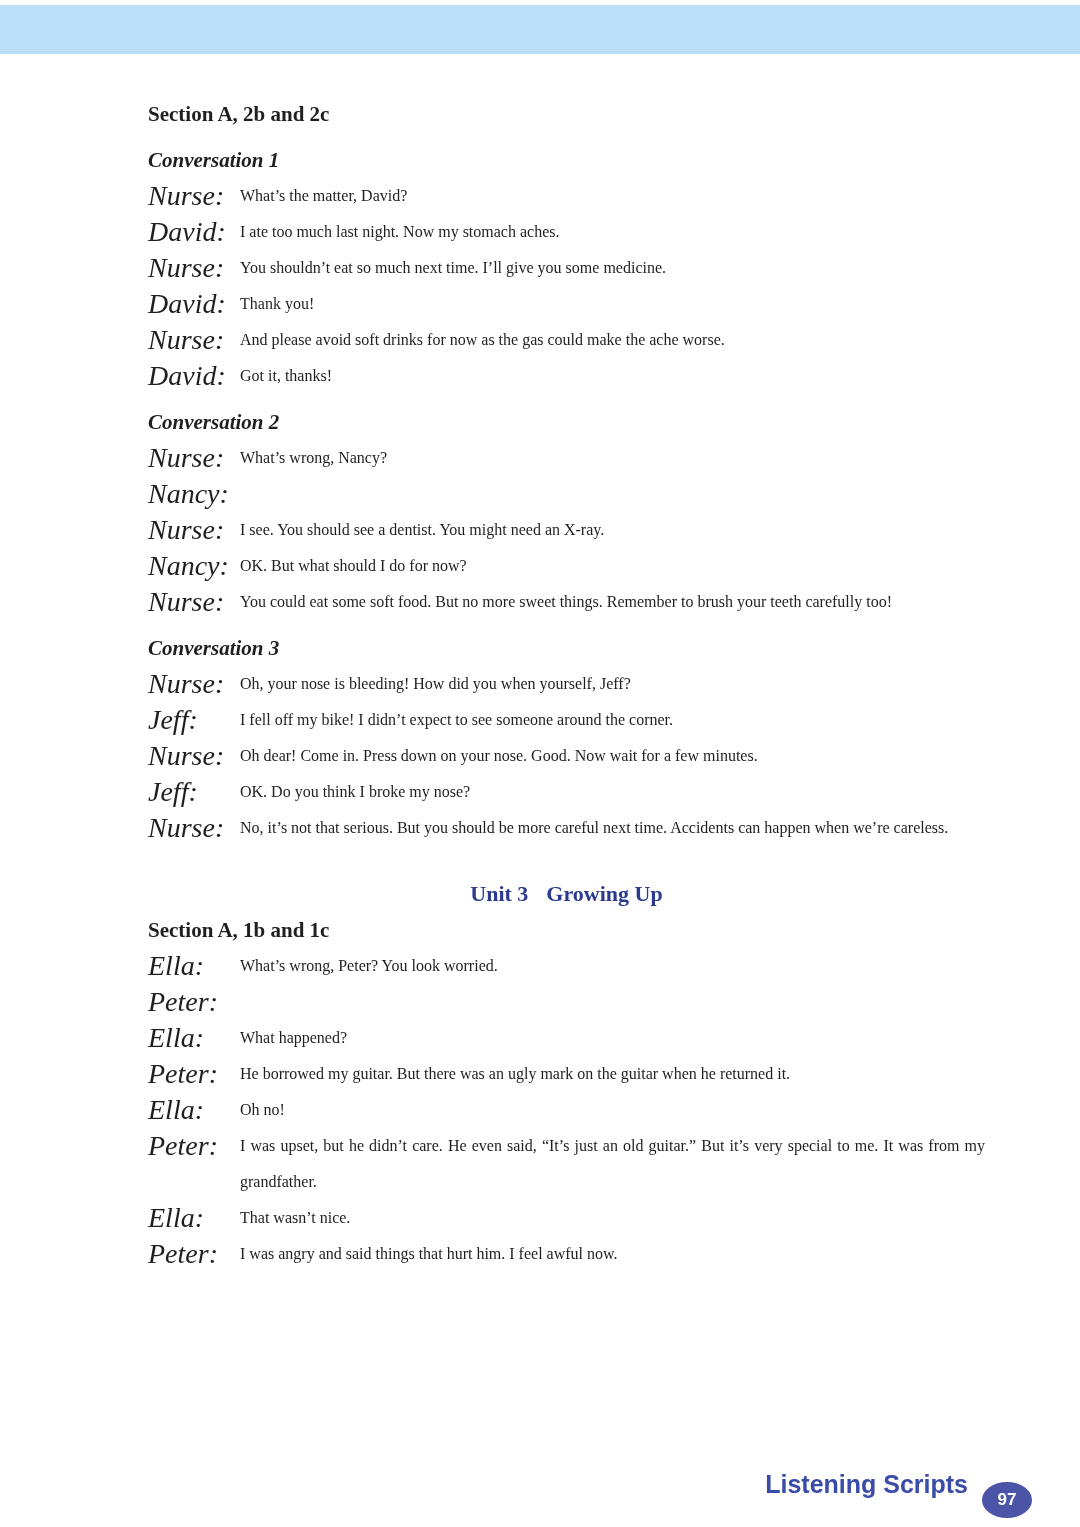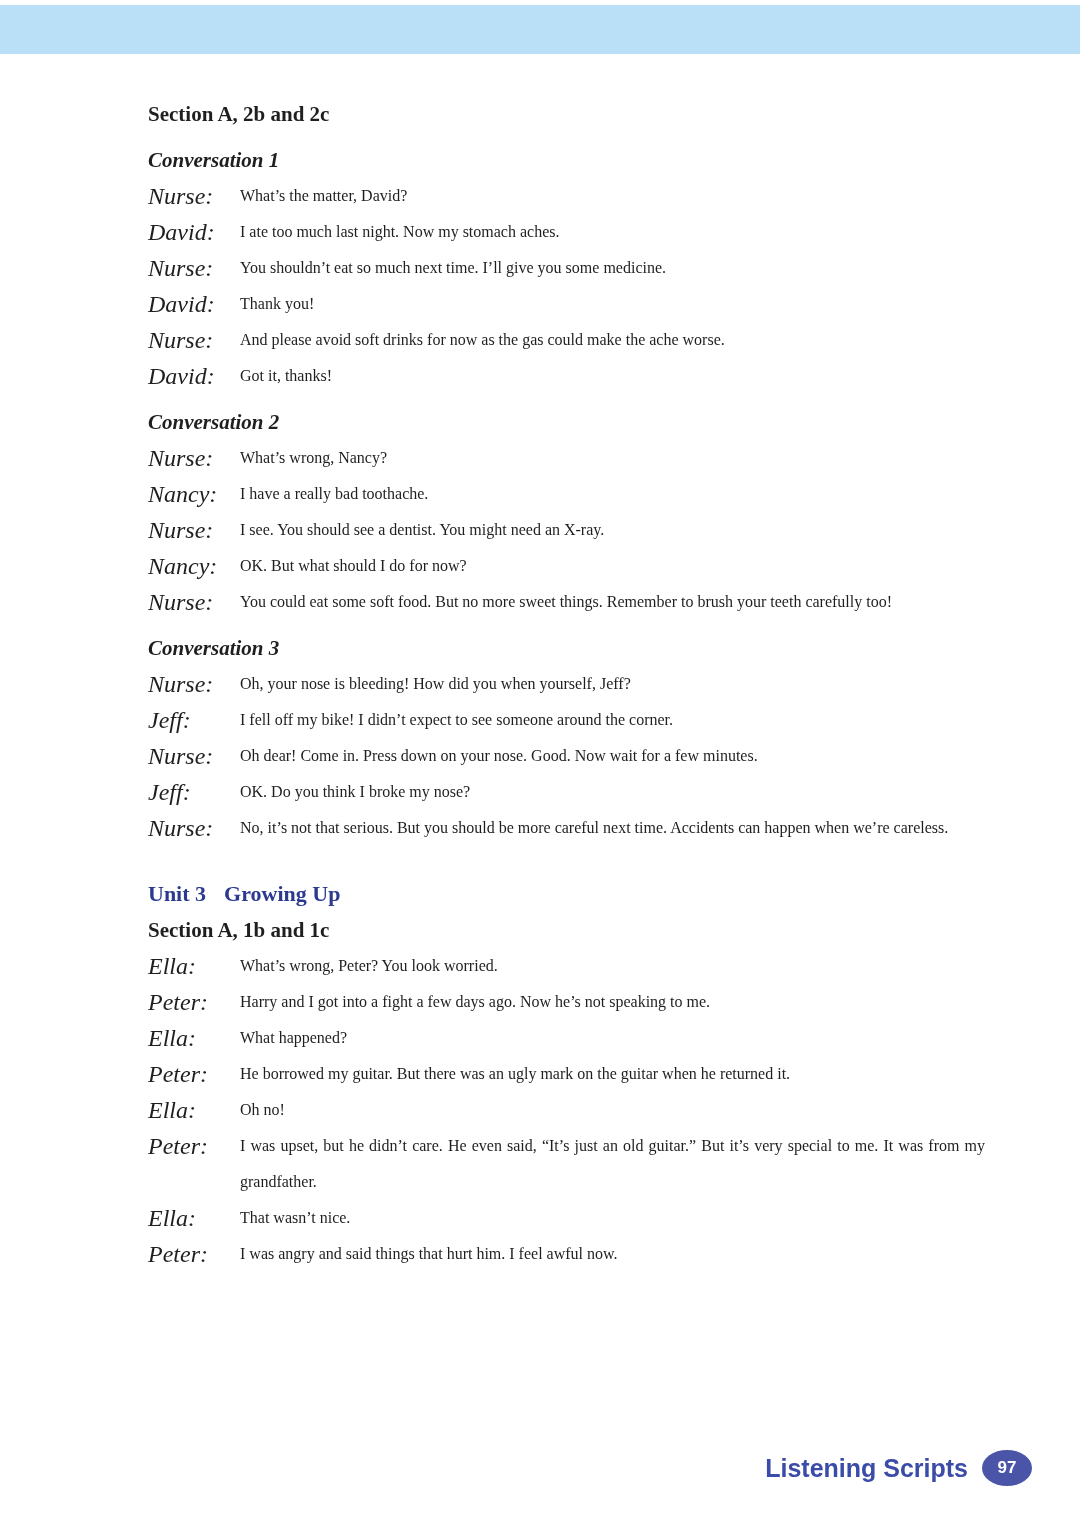--- a/index.html
+++ b/index.html
@@ -43,35 +43,36 @@
     line-height: 36px;
     margin-top: 10px;
   }
   .dialogue-row {
     display: flex;
     align-items: flex-start;
   }
   .speaker {
     flex: 0 0 92px;
     font-style: italic;
-    font-size: 24px;
+    font-size: 28px;
     line-height: 36px;
   }
   .line {
     flex: 1 1 auto;
     font-size: 16px;
     line-height: 36px;
     text-align: justify;
   }
   .unit-heading {
     margin-top: 30px;
     font-size: 22px;
     font-weight: bold;
     line-height: 36px;
     color: var(--unit-blue);
+    text-align: center;
   }
   .unit-heading .unit-label { margin-right: 18px; }
   .footer {
     position: absolute;
     top: 1450px;
     left: 0;
     right: 48px;
     display: flex;
     justify-content: flex-end;
     align-items: center;
@@ -88,20 +89,21 @@
     align-items: center;
     justify-content: center;
     width: 50px;
     height: 36px;
     border-radius: 50%;
     background: var(--badge-fill);
     color: var(--badge-text);
     font-family: "Liberation Sans", "DejaVu Sans", sans-serif;
     font-weight: bold;
     font-size: 17px;
+    margin-top: 32px;
   }
 </style>
 </head>
 <body>
 
 <div class="page">
 
   <div class="topbar"></div>
 
   <div class="content">
@@ -148,21 +150,20 @@
       <h3 class="conv-title">Conversation 2</h3>
       <div class="dialogue">
 
           <div class="dialogue-row">
             <span class="speaker">Nurse:</span>
             <span class="line">What’s wrong, Nancy?</span>
           </div>
 
           <div class="dialogue-row">
             <span class="speaker">Nancy:</span>
-            <span class="line">I have a really bad toothache.</span>
           </div>
 
           <div class="dialogue-row">
             <span class="speaker">Nurse:</span>
             <span class="line">I see. You should see a dentist. You might need an X-ray.</span>
           </div>
 
           <div class="dialogue-row">
             <span class="speaker">Nancy:</span>
             <span class="line">OK. But what should I do for now?</span>
@@ -214,21 +215,20 @@
 
     <div class="dialogue">
 
         <div class="dialogue-row">
           <span class="speaker">Ella:</span>
           <span class="line">What’s wrong, Peter? You look worried.</span>
         </div>
 
         <div class="dialogue-row">
           <span class="speaker">Peter:</span>
-          <span class="line">Harry and I got into a fight a few days ago. Now he’s not speaking to me.</span>
         </div>
 
         <div class="dialogue-row">
           <span class="speaker">Ella:</span>
           <span class="line">What happened?</span>
         </div>
 
         <div class="dialogue-row">
           <span class="speaker">Peter:</span>
           <span class="line">He borrowed my guitar. But there was an ugly mark on the guitar when he returned it.</span>

